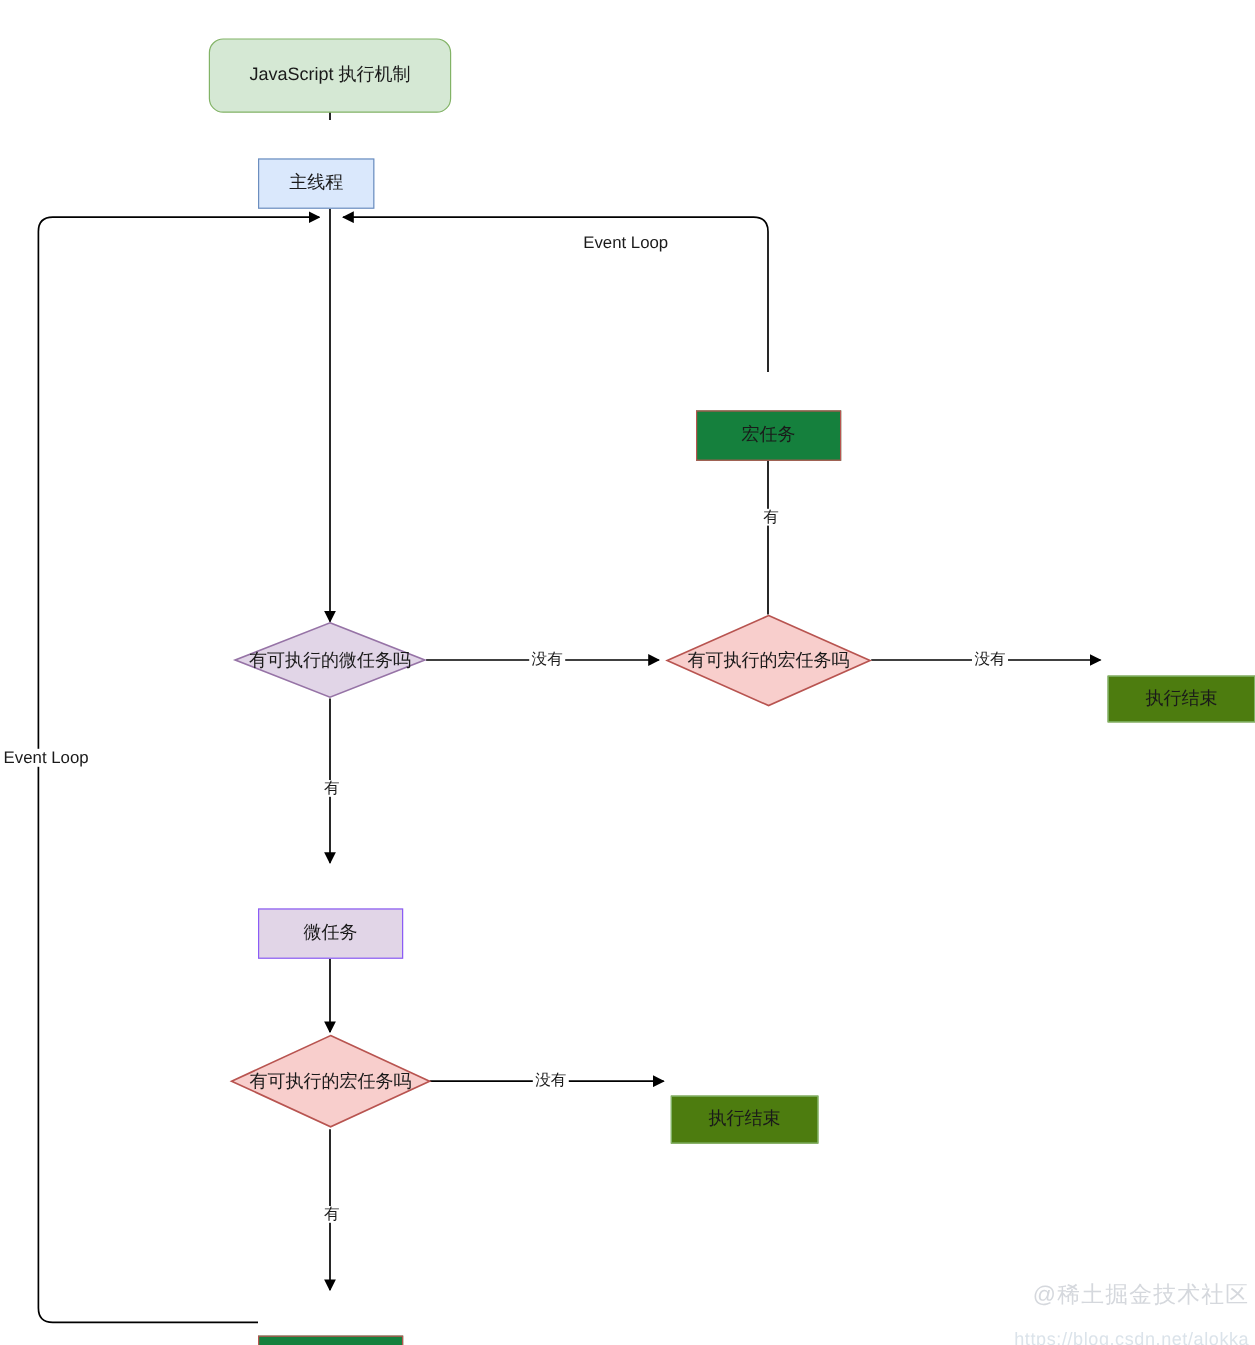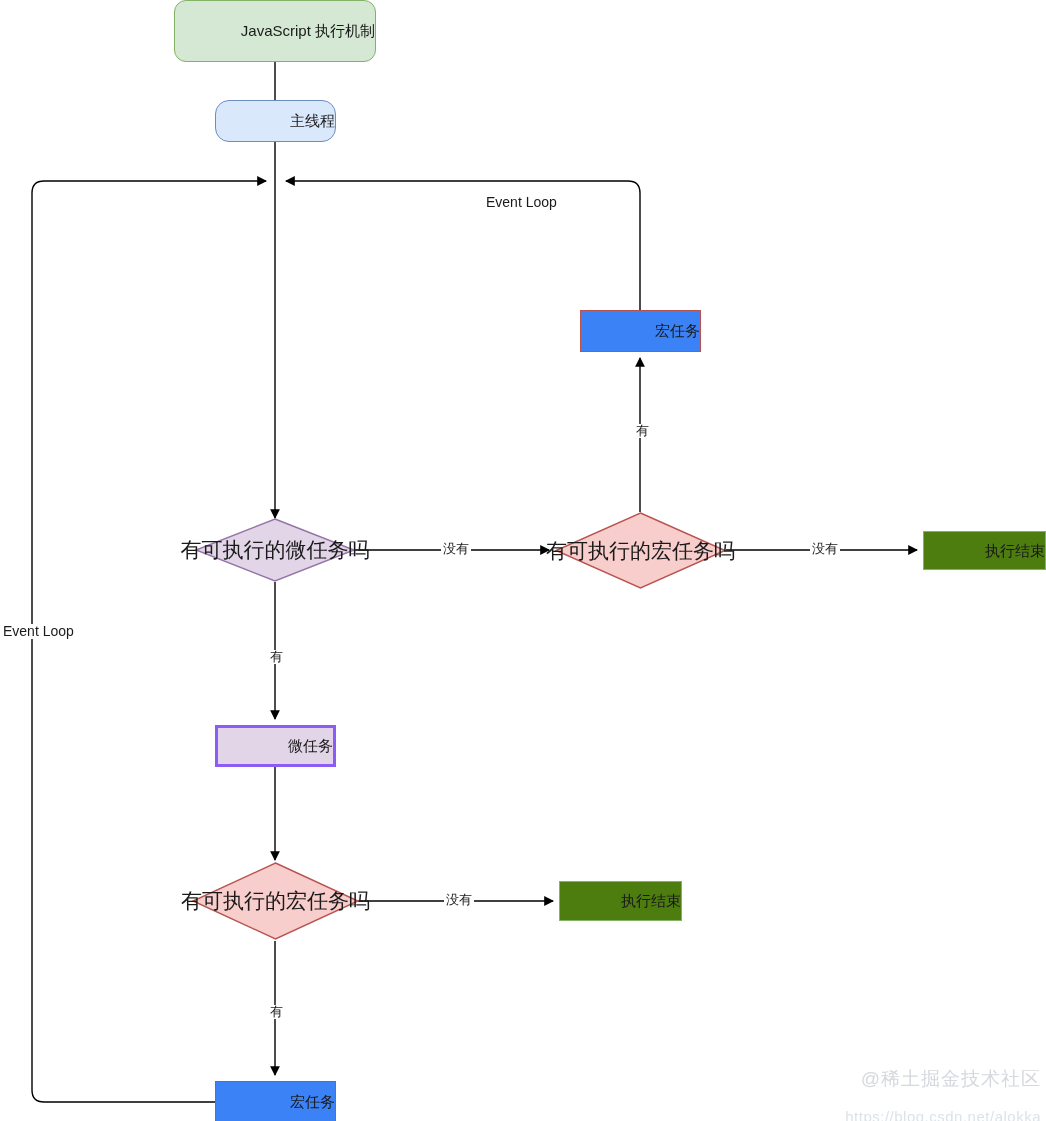--- a/index.html
+++ b/index.html
@@ -23,43 +23,44 @@
     top: 0;
     width: 1046px;
     height: 1121px;
     pointer-events: none;
   }
   .node {
     position: absolute;
     box-sizing: border-box;
     display: flex;
     align-items: center;
-    justify-content: flex-end;
+    justify-content: center;
     text-align: center;
     color: #1a1a1a;
     font-size: 15px;
     line-height: 1.2;
     white-space: nowrap;
+    margin-top: 32px;
   }
   .node.terminator {
     background: #d5e8d4;
     border: 1px solid #82b366;
     border-radius: 12px;
   }
   .node.process-blue {
     background: #dae8fc;
     border: 1px solid #6c8ebf;
   }
   .node.process-red {
-    background: #3b82f6;
+    background: #15803d;
     border: 1px solid #b85450;
   }
   .node.process-purple {
     background: #e1d5e7;
-    border: 3px solid #8b5cf6;
+    border: 1px solid #8b5cf6;
   }
   .node.process-green {
     background: #4d7c0f;
     border: 1px solid #82b366;
   }
   .diamond-wrap {
     position: absolute;
   }
   .diamond-wrap svg {
     position: absolute;
@@ -69,21 +70,21 @@
   }
   .diamond-label {
     position: absolute;
     left: 0;
     top: 0;
     width: 100%;
     height: 100%;
     display: flex;
     align-items: center;
     justify-content: center;
-    font-size: 21px;
+    font-size: 15px;
     color: #1a1a1a;
     white-space: nowrap;
     pointer-events: none;
   }
   .edge-label {
     position: absolute;
     font-size: 13px;
     color: #1a1a1a;
     background: #ffffff;
     padding: 0 2px;
@@ -144,21 +145,21 @@
 
     <path d="M 358 901 L 553 901" stroke="#000000" stroke-width="1.4" fill="none" marker-end="url(#arrow)"></path>
 
     <path d="M 275 941 L 275 1075" stroke="#000000" stroke-width="1.4" fill="none" marker-end="url(#arrow)"></path>
   </svg>
 
   <div class="node terminator" style="left:174px; top:0px; width:202px; height:62px;">
     <span>JavaScript 执行机制</span>
   </div>
 
-  <div class="node process-blue" style="left:215px; top:100px; width:121px; height:42px;border-radius:14px;">
+  <div class="node process-blue" style="left:215px; top:100px; width:97px; height:42px;">
     <span>主线程</span>
   </div>
 
   <div class="node process-red" style="left:580px; top:310px; width:121px; height:42px;">
     <span>宏任务</span>
   </div>
 
   <div class="diamond-wrap" style="left:195px; top:518px; width:160px; height:64px;">
     <svg width="160" height="64" viewBox="0 0 160 64" xmlns="http://www.w3.org/2000/svg">
       <polygon points="80,1 159,32 80,63 1,32" fill="#e1d5e7" stroke="#9673a6" stroke-width="1.4"></polygon>

